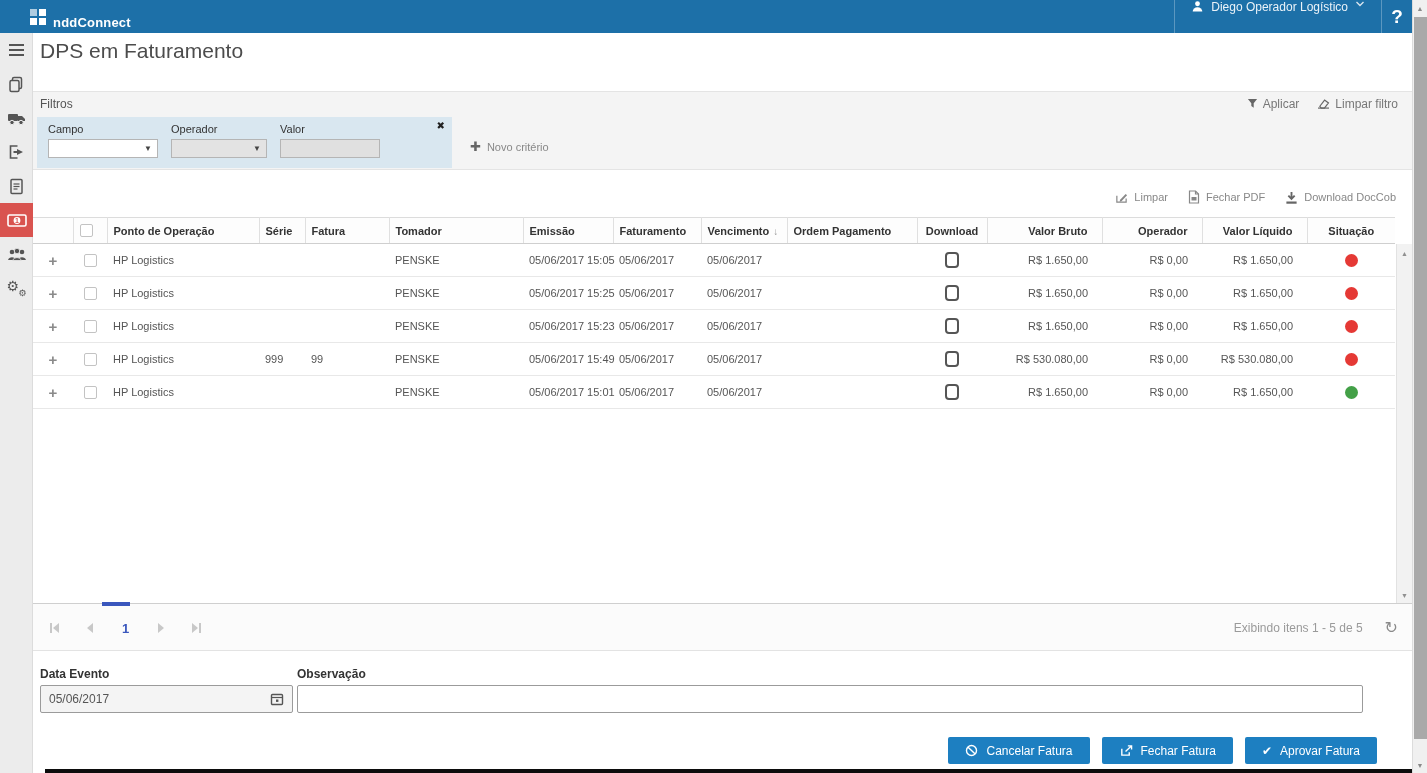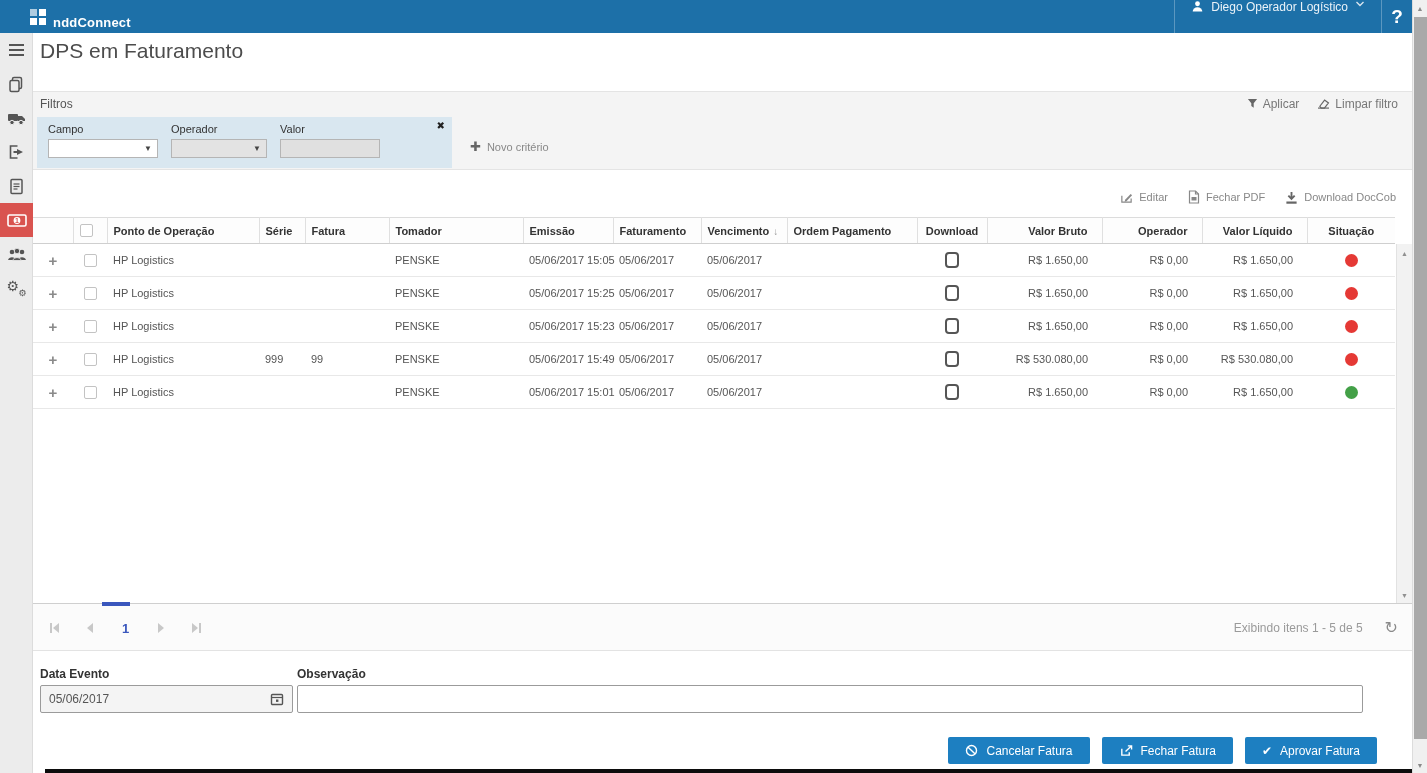--- a/index.html
+++ b/index.html
@@ -265,21 +265,21 @@
         <span>Novo critério</span>
       </div>
     </div>
 
     <div class="grid-toolbar">
       <span class="tool-link">
         <svg width="13" height="13" viewBox="0 0 14 14">
           <path d="M2 5 V12 H12 V8" fill="none" stroke="#888" stroke-width="1.3"></path>
           <path d="M5.5 9.5 L11.5 3.2 L13 4.7 L7 11 L5 11.5 z" fill="#888"></path>
         </svg>
-        <span>Editar</span>
+        <span>Limpar</span>
       </span>
       <span class="tool-link">
         <svg width="12" height="14" viewBox="0 0 12 14">
           <path d="M1.5 1 H7.5 L10.5 4 V13 H1.5 z" fill="none" stroke="#888" stroke-width="1.2"></path>
           <path d="M7.5 1 V4 H10.5" fill="none" stroke="#888" stroke-width="1.2"></path>
           <rect x="3.5" y="7" width="5" height="3.5" fill="#888"></rect>
         </svg>
         <span>Fechar PDF</span>
       </span>
       <span class="tool-link">

